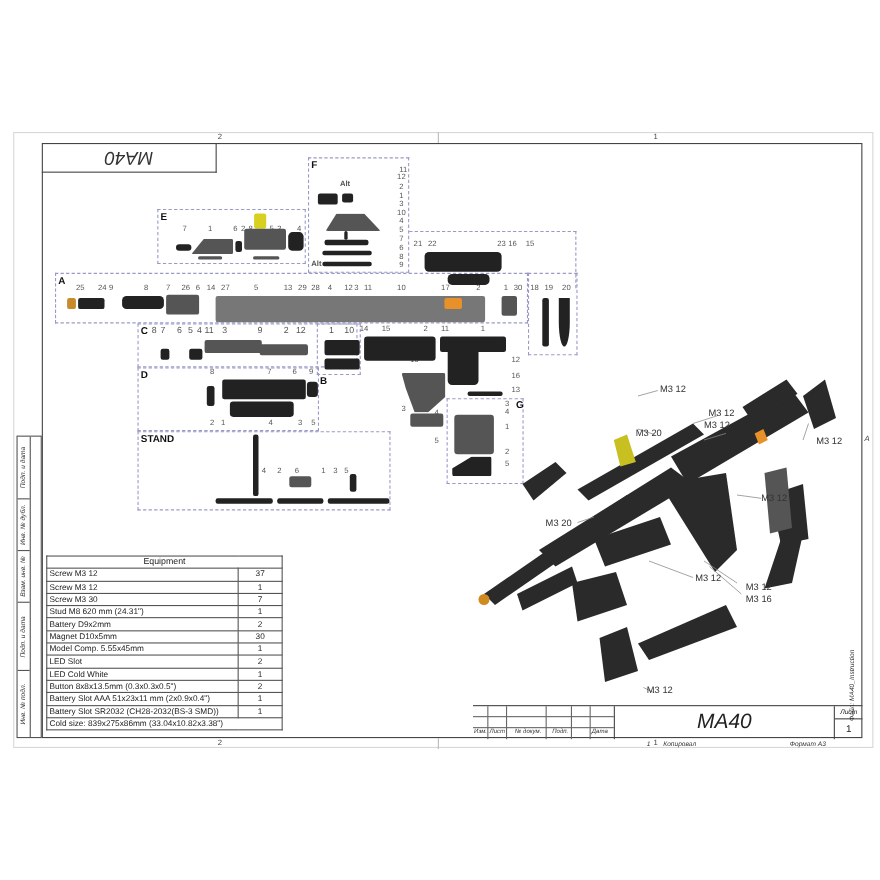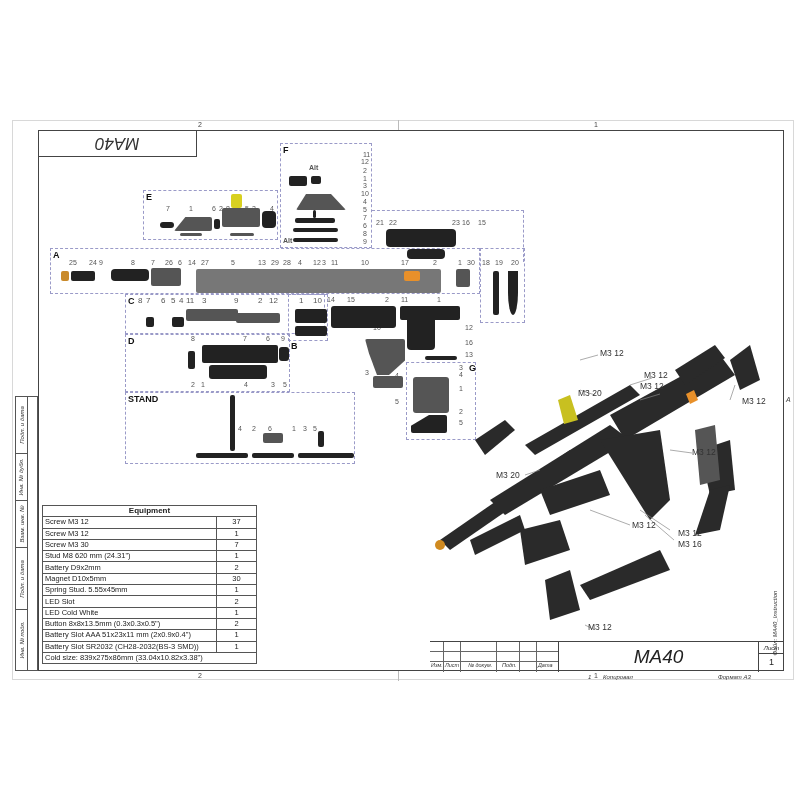--- a/index.html
+++ b/index.html
@@ -24,21 +24,21 @@
   .part.lt{background:#777}
   .part.orange{background:#e8902a}
   .part.yellow{background:#d8d020}
   .part.bronze{background:#c98a2a}
   .side-stamp{left:15px;top:396px;width:23px;height:275px;border:1.2px solid #555}
   .side-stamp .cell{position:absolute;left:0;width:11px;border-bottom:1px solid #555;display:flex;align-items:center;justify-content:center}
   .side-stamp .cell span{transform:rotate(-90deg);white-space:nowrap;font-size:6px;font-style:italic;color:#333}
   .side-stamp .col2{position:absolute;left:11px;top:0;width:10px;height:100%;border-left:1px solid #555}
   .equip{left:42px;top:505px;width:215px;border-collapse:collapse;font-size:7.5px;color:#222}
   .equip td,.equip th{border:1px solid #555;padding:0 2px;height:11.3px;line-height:10px}
-  .equip th{font-weight:bold;text-align:center;font-size:8px}
+  .equip th{font-weight:normal;text-align:center;font-size:8px}
   .equip td.q{text-align:center;width:40px}
   .title-block{left:430px;top:641px;width:354px;height:30px;border-top:1.5px solid #444}
   .tb-grid{position:absolute;left:0;top:0;width:128px;height:30px}
   .tb-grid .hl{position:absolute;left:0;width:128px;border-top:1px solid #666}
   .tb-grid .vl{position:absolute;top:0;height:30px;border-left:1px solid #666}
   .tb-grid .lbl{position:absolute;top:20px;font-size:5.5px;font-style:italic;color:#333}
   .tb-title{position:absolute;left:128px;top:0;width:200px;height:30px;border-left:1.5px solid #444;display:flex;align-items:center;justify-content:center;font-size:19px;font-style:italic;color:#222}
   .tb-sheet{position:absolute;left:328px;top:0;width:26px;height:30px;border-left:1.5px solid #444}
   .tb-sheet .h{height:12px;border-bottom:1px solid #444;font-size:6px;font-style:italic;text-align:center;line-height:12px}
   .tb-sheet .v{font-size:9px;text-align:center;line-height:17px}
@@ -352,21 +352,21 @@
       </tr>
     <tr>
         <td>Battery D9x2mm</td>
         <td class="q">2</td>
       </tr>
     <tr>
         <td>Magnet D10x5mm</td>
         <td class="q">30</td>
       </tr>
     <tr>
-        <td>Spring Stud. 5.55x45mm</td>
+        <td>Model Comp. 5.55x45mm</td>
         <td class="q">1</td>
       </tr>
     <tr>
         <td>LED Slot</td>
         <td class="q">2</td>
       </tr>
     <tr>
         <td>LED Cold White</td>
         <td class="q">1</td>
       </tr>

